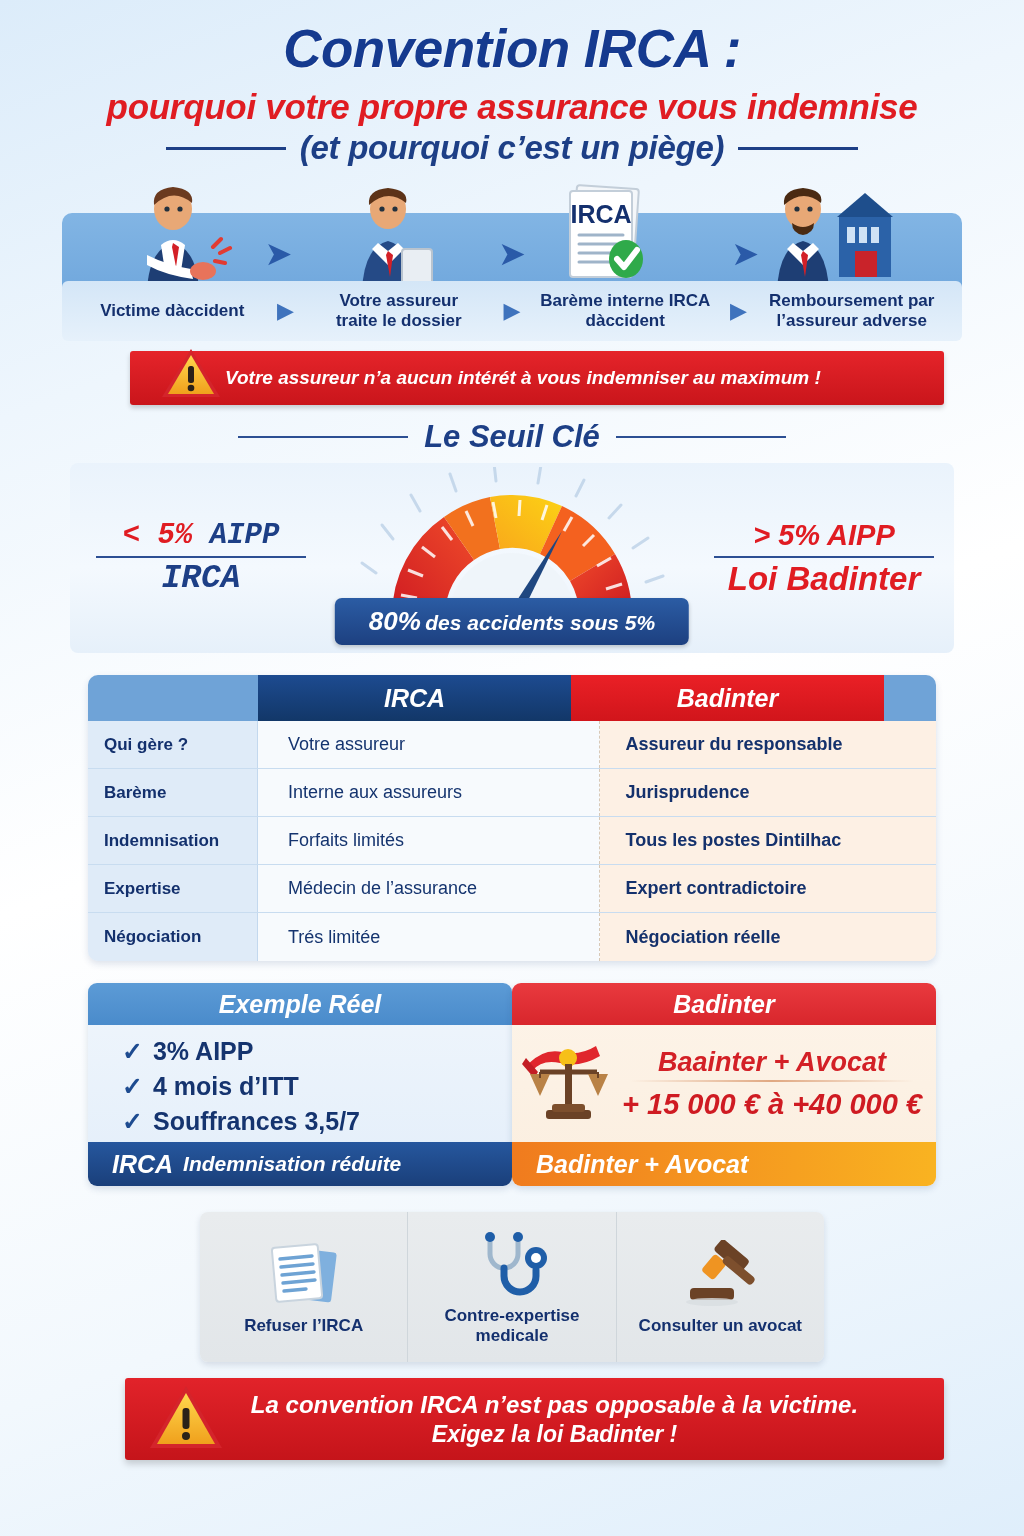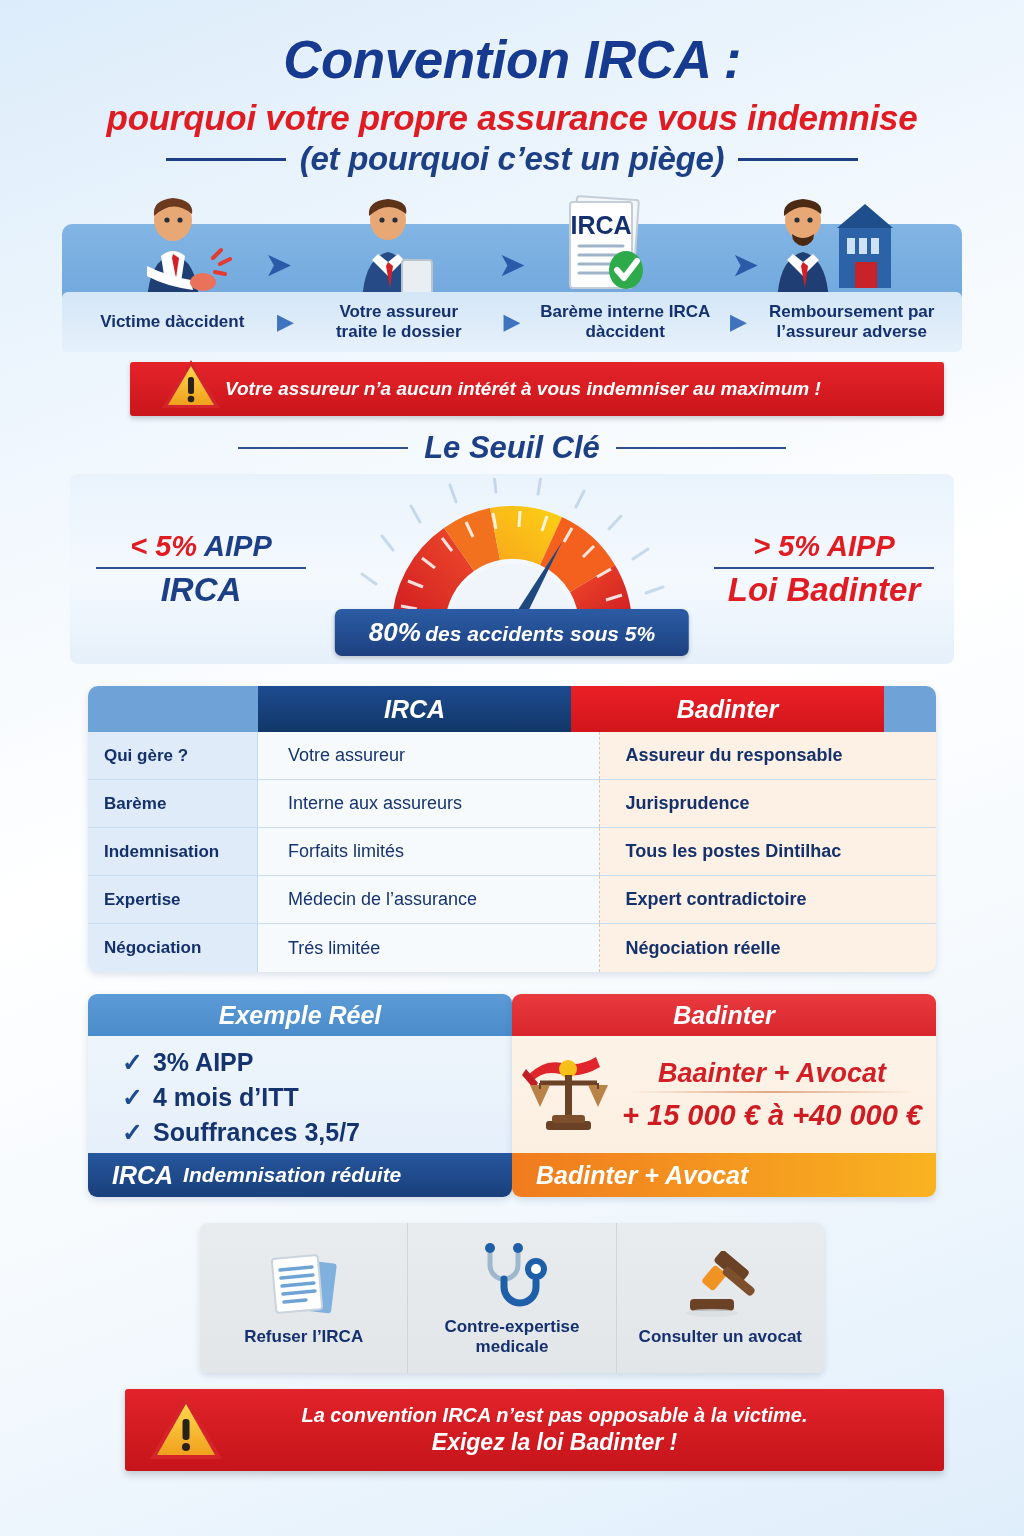--- a/index.html
+++ b/index.html
@@ -9,21 +9,21 @@
     height: 1536px;
     font-family: "Liberation Sans", sans-serif;
     background: linear-gradient(160deg, #dcecfa 0%, #eef6fd 22%, #ffffff 48%, #f2f8fd 74%, #dfeefb 100%);
     overflow: hidden;
     position: relative;
   }
 
   .page { position: relative; width: 1024px; height: 1536px; }
 
   
-  .title-block { padding-top: 29px; text-align: center; }
+  .title-block { padding-top: 18px; text-align: center; }
 
   .title-main {
     font-size: 53px;
     font-weight: bold;
     font-style: italic;
     color: #153a8f;
     letter-spacing: -0.5px;
     text-shadow: 1px 1px 0 rgba(255,255,255,.6);
   }
   .title-sub {
@@ -116,21 +116,21 @@
   .gauge-panel {
     position: relative; margin: 8px 70px 0 70px; height: 190px;
     background: linear-gradient(180deg, #eaf3fc 0%, #f4f9fe 55%, #e6f0fa 100%);
     border-radius: 8px;
   }
   .gauge-center {
     position: absolute; left: 50%; transform: translateX(-50%);
     top: 4px; width: 330px; height: 180px;
   }
   .gauge-left {
-    position: absolute; left: 26px; top: 56px; width: 210px; text-align: center;
+    position: absolute; left: 26px; top: 56px; width: 210px; text-align: center; font-family: Liberation Mono, monospace;
   }
   .gauge-right {
     position: absolute; right: 20px; top: 56px; width: 220px; text-align: center;
   }
   .gl-top { font-size: 29px; font-weight: bold; font-style: italic; white-space: nowrap; }
   .gl-red { color: #e01c22; }
   .gl-navy { color: #1d3f86; }
   .gl-rule { height: 2px; background: #2c4f93; margin: 4px 0 2px 0; }
   .gl-bot { font-size: 33px; font-weight: bold; font-style: italic; }
 
@@ -254,21 +254,21 @@
   
   .warn2 { position: relative; margin: 16px 70px 0 70px; height: 96px; }
   .warn2-bar {
     position: absolute; left: 55px; right: 10px; top: 0; height: 82px;
     background: linear-gradient(180deg, #e2232a 0%, #c5141a 100%);
     border-radius: 3px; box-shadow: 0 4px 7px rgba(0,0,0,.18);
     display: flex; flex-direction: column; align-items: center; justify-content: center;
     padding-left: 70px; padding-right: 30px; text-align: center;
     color: #fff; gap: 2px;
   }
-  .w2-l1 { font-size: 20px; font-weight: bold; font-style: italic; }
+  .w2-l1 { font-size: 24px; font-weight: bold; font-style: italic; }
   .w2-l2 { font-size: 23px; font-weight: bold; font-style: italic; }
   .warn2-tri { position: absolute; left: 78px; top: 6px; width: 76px; height: 66px; z-index: 3; }
 </style>
 </head>
 <body>
 
 <div class="page">
 
   <div class="title-block">
     <div class="title-main">Convention IRCA :</div>

